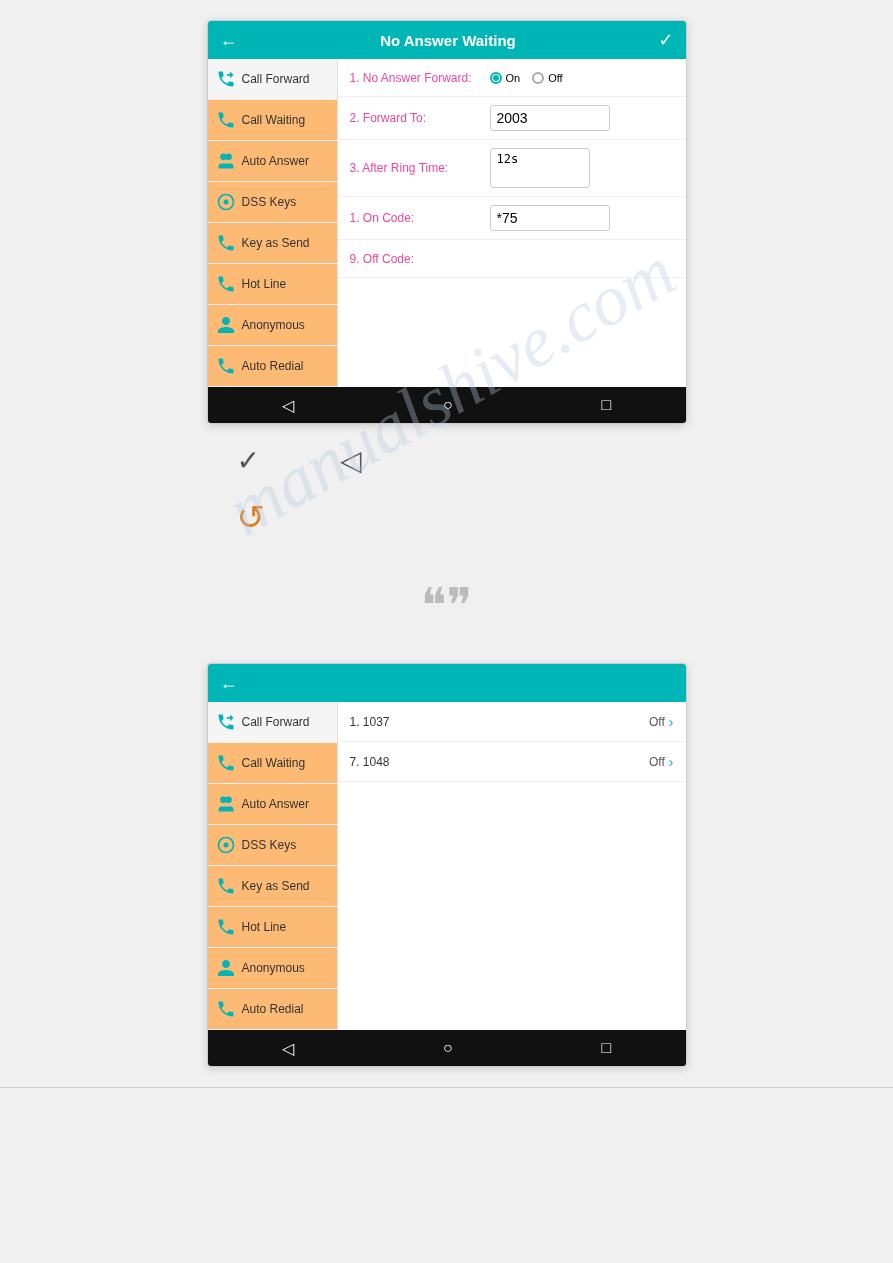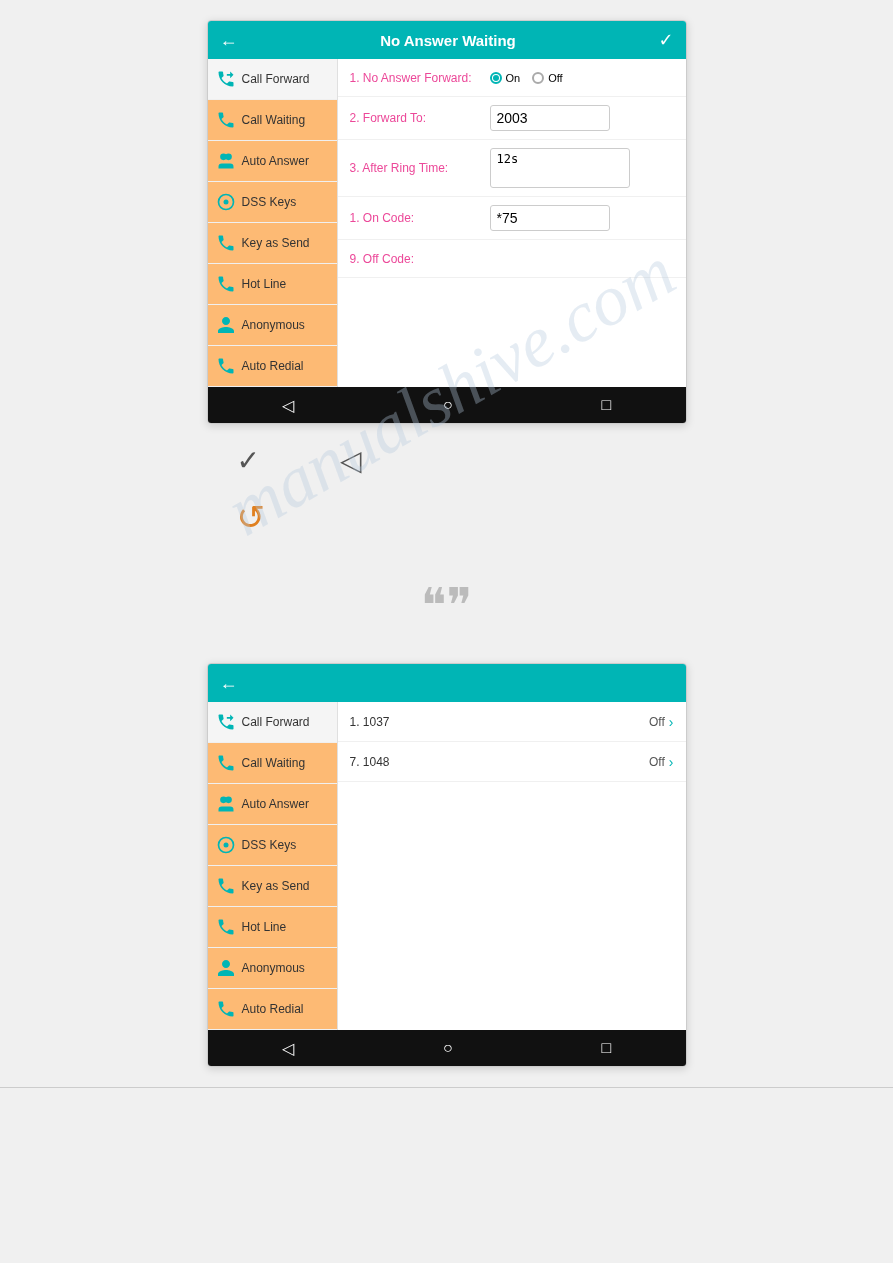--- a/index.html
+++ b/index.html
@@ -169,21 +169,21 @@
       padding: 3px 6px;
       font-size: 14px;
       width: 120px;
       height: 26px;
     }
     .textarea-input {
       border: 1px solid #ccc;
       border-radius: 3px;
       padding: 3px 6px;
       font-size: 12px;
-      width: 140px;
+      width: 100px;
       height: 40px;
       resize: none;
     }
 
     
     .nav-bar {
       background: #111;
       display: flex;
       align-items: center;
       justify-content: space-around;

